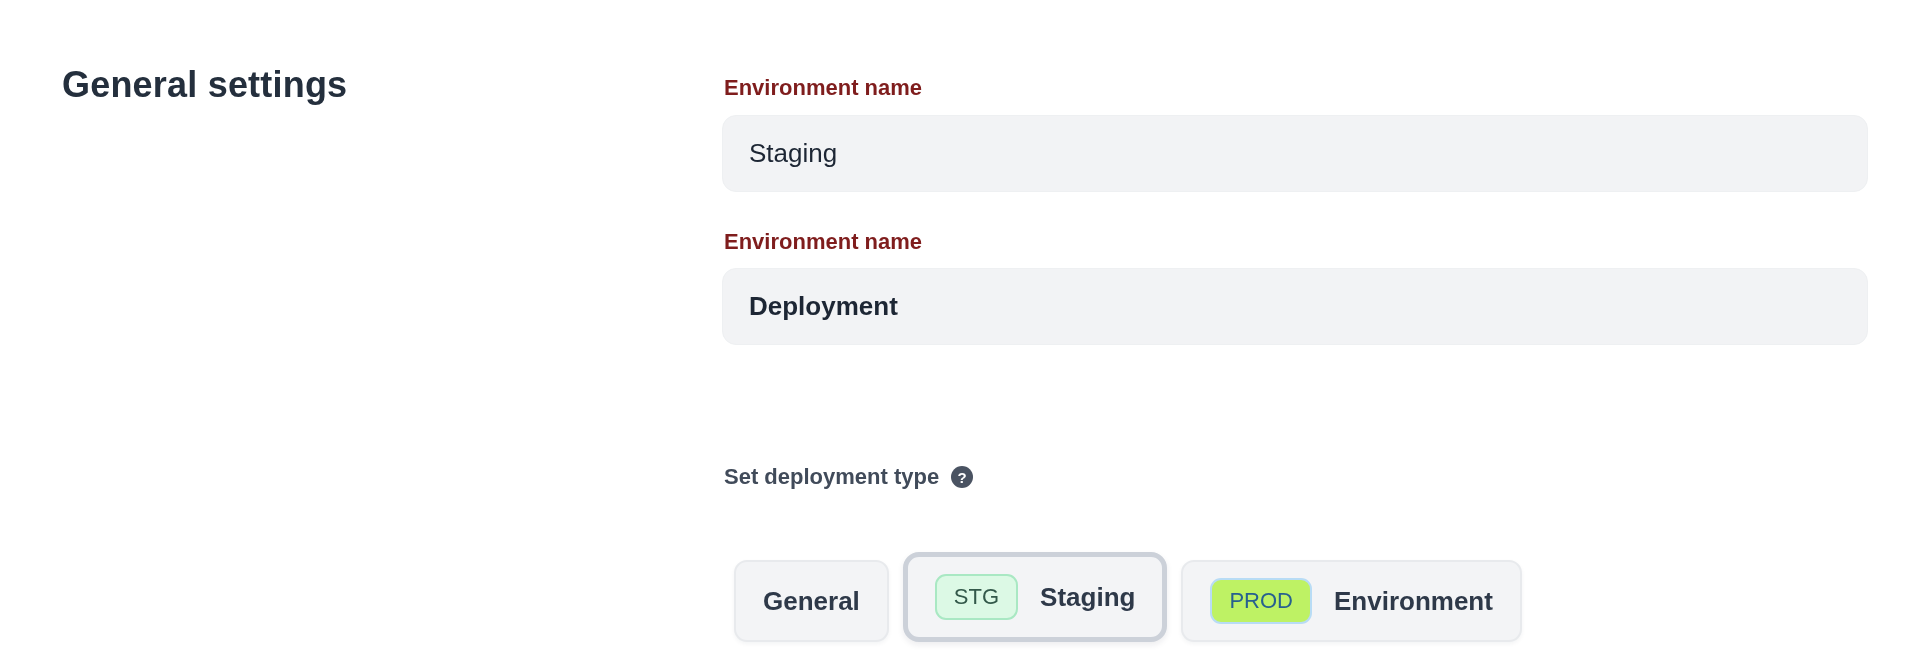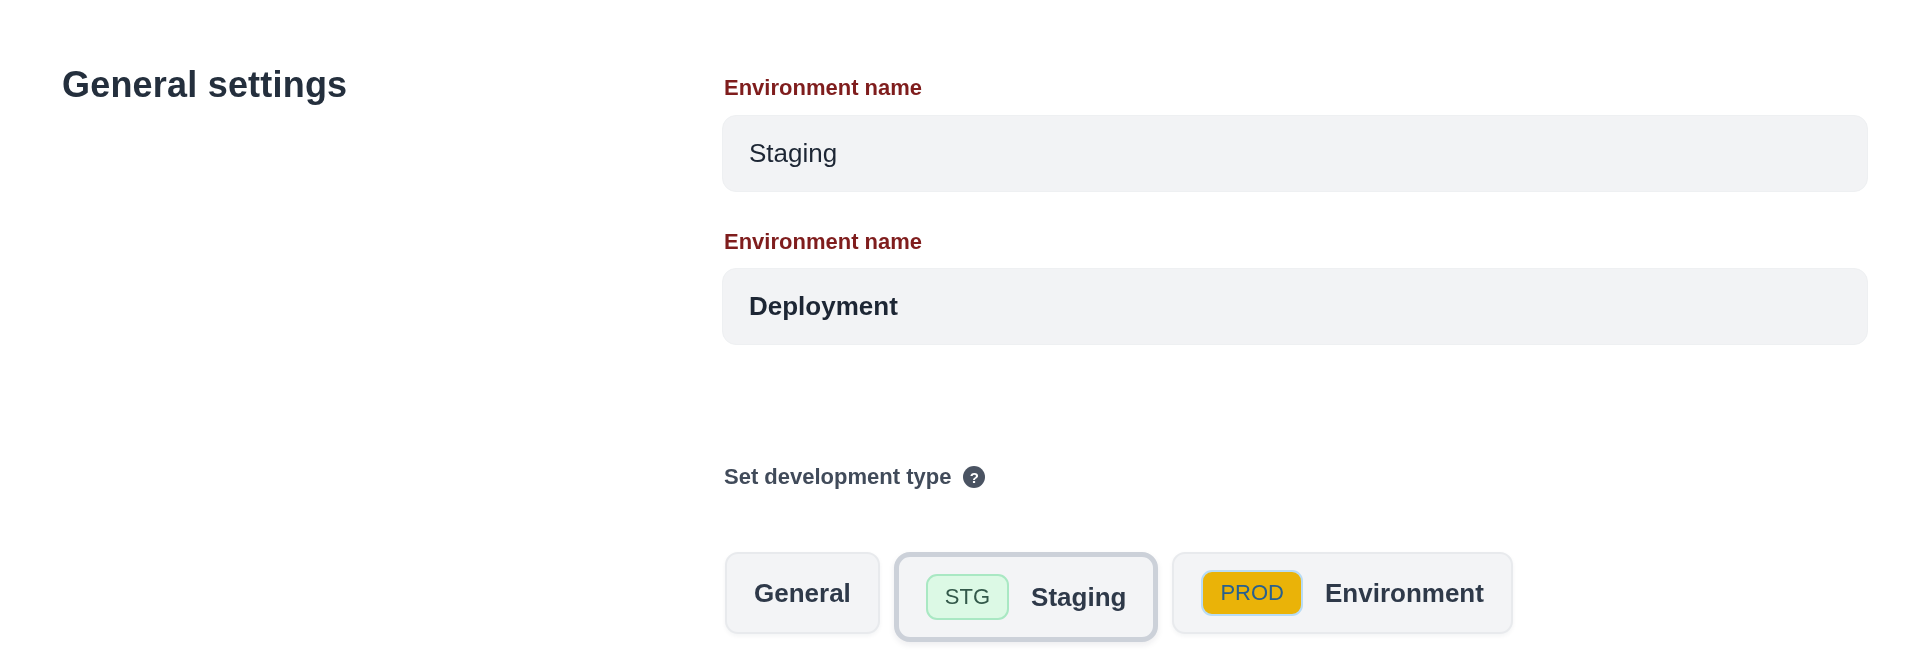--- a/index.html
+++ b/index.html
@@ -95,24 +95,24 @@
   }
   .deploy-description {
     position: absolute;
     left: 2px;
     top: 477px;
     font-size: 26px;
     color: #6e7787;
   }
   .options-row {
     position: absolute;
-    left: 3px;
+    left: 12px;
     top: 524px;
     display: flex;
-    align-items: flex-start;
+    align-items: flex-end;
     gap: 14px;
   }
   .option-button {
     display: inline-flex;
     align-items: center;
     gap: 22px;
     height: 82px;
     padding: 0 27px;
     background: #f3f4f6;
     border: 2px solid #e8eaed;
@@ -139,21 +139,21 @@
     border-radius: 11px;
     font-size: 22px;
     font-weight: normal;
   }
   .badge-stg {
     background: #dcf9e5;
     border: 2px solid #a9e8c3;
     color: #33594a;
   }
   .badge-prod {
-    background: #eab308;
+    background: #bef264;
     border: 2px solid #b8dcf5;
     color: #27608f;
   }
 </style>
 </head>
 <body>
 
 <div class="canvas">
 
   <h1 class="page-title">General settings</h1>
@@ -163,21 +163,21 @@
     <label class="field-label label-env-name">Environment name</label>
 
     <input class="text-input input-env-name" type="text" value="Staging" style="">
 
     <label class="field-label label-env-type">Environment name</label>
 
     <input class="text-input input-env-type" type="text" value="Deployment" style="">
 
 
     <div class="deploy-label-row">
-      <span class="field-label-inline">Set development type</span>
+      <span class="field-label-inline">Set deployment type</span>
       <span class="help-icon">?</span>
     </div>
 
 
     <div class="options-row">
 
       <button class="option-button">
         <span>General</span>
       </button>
 

